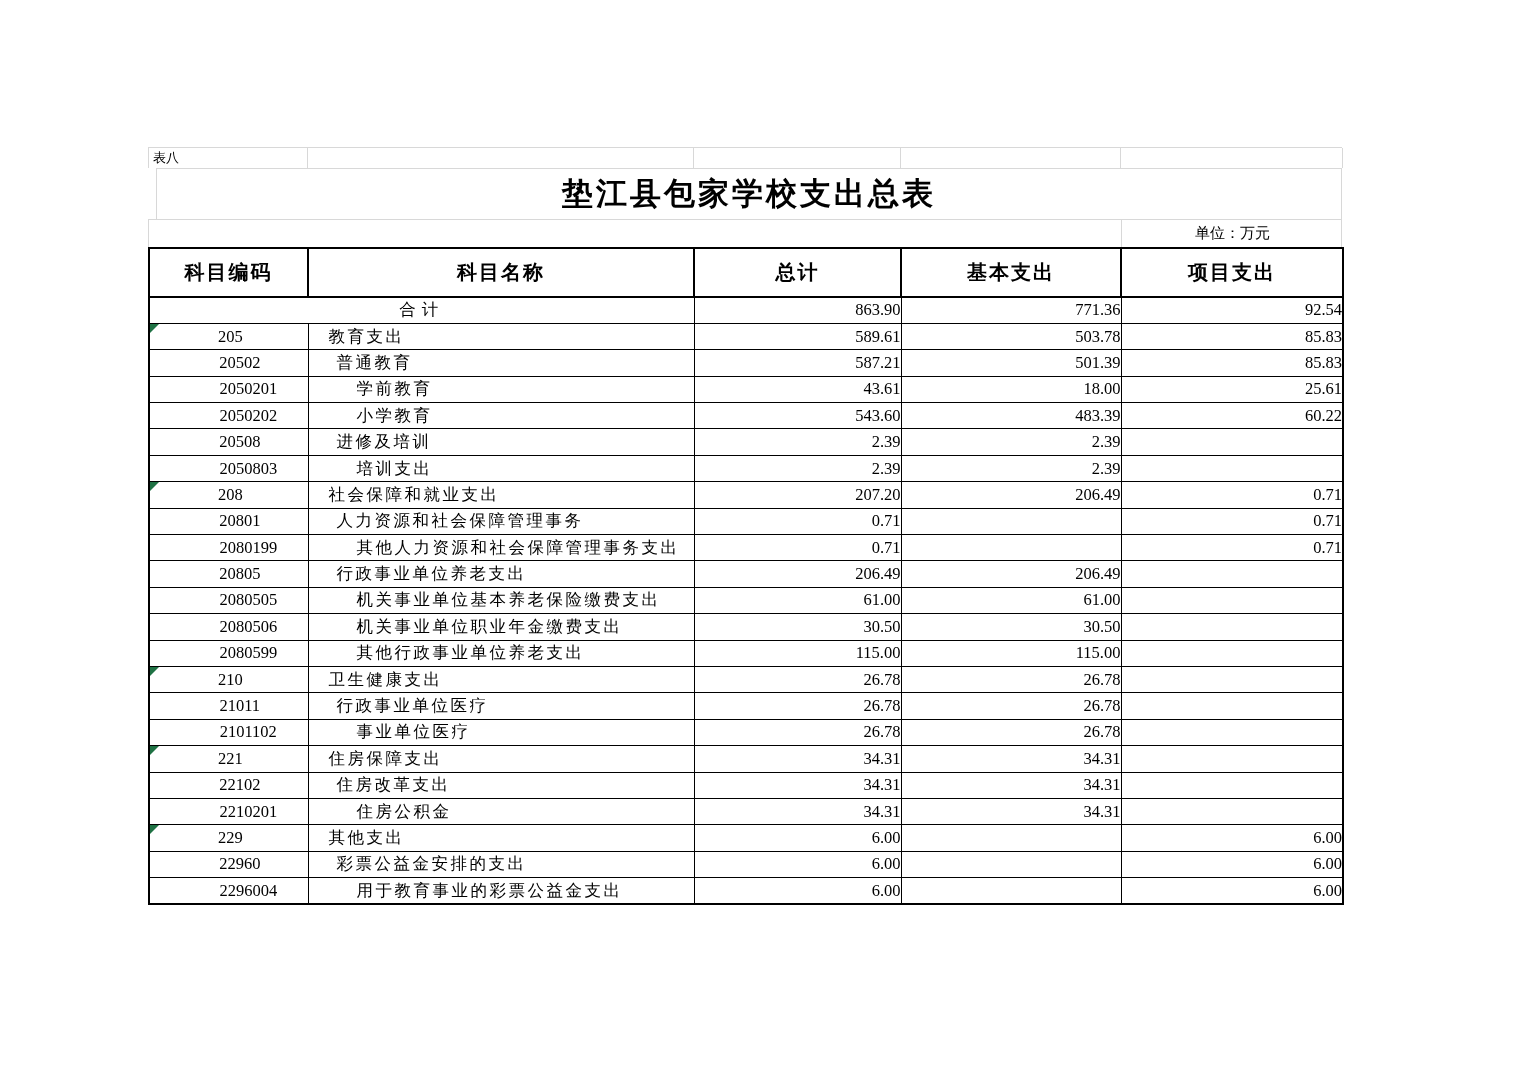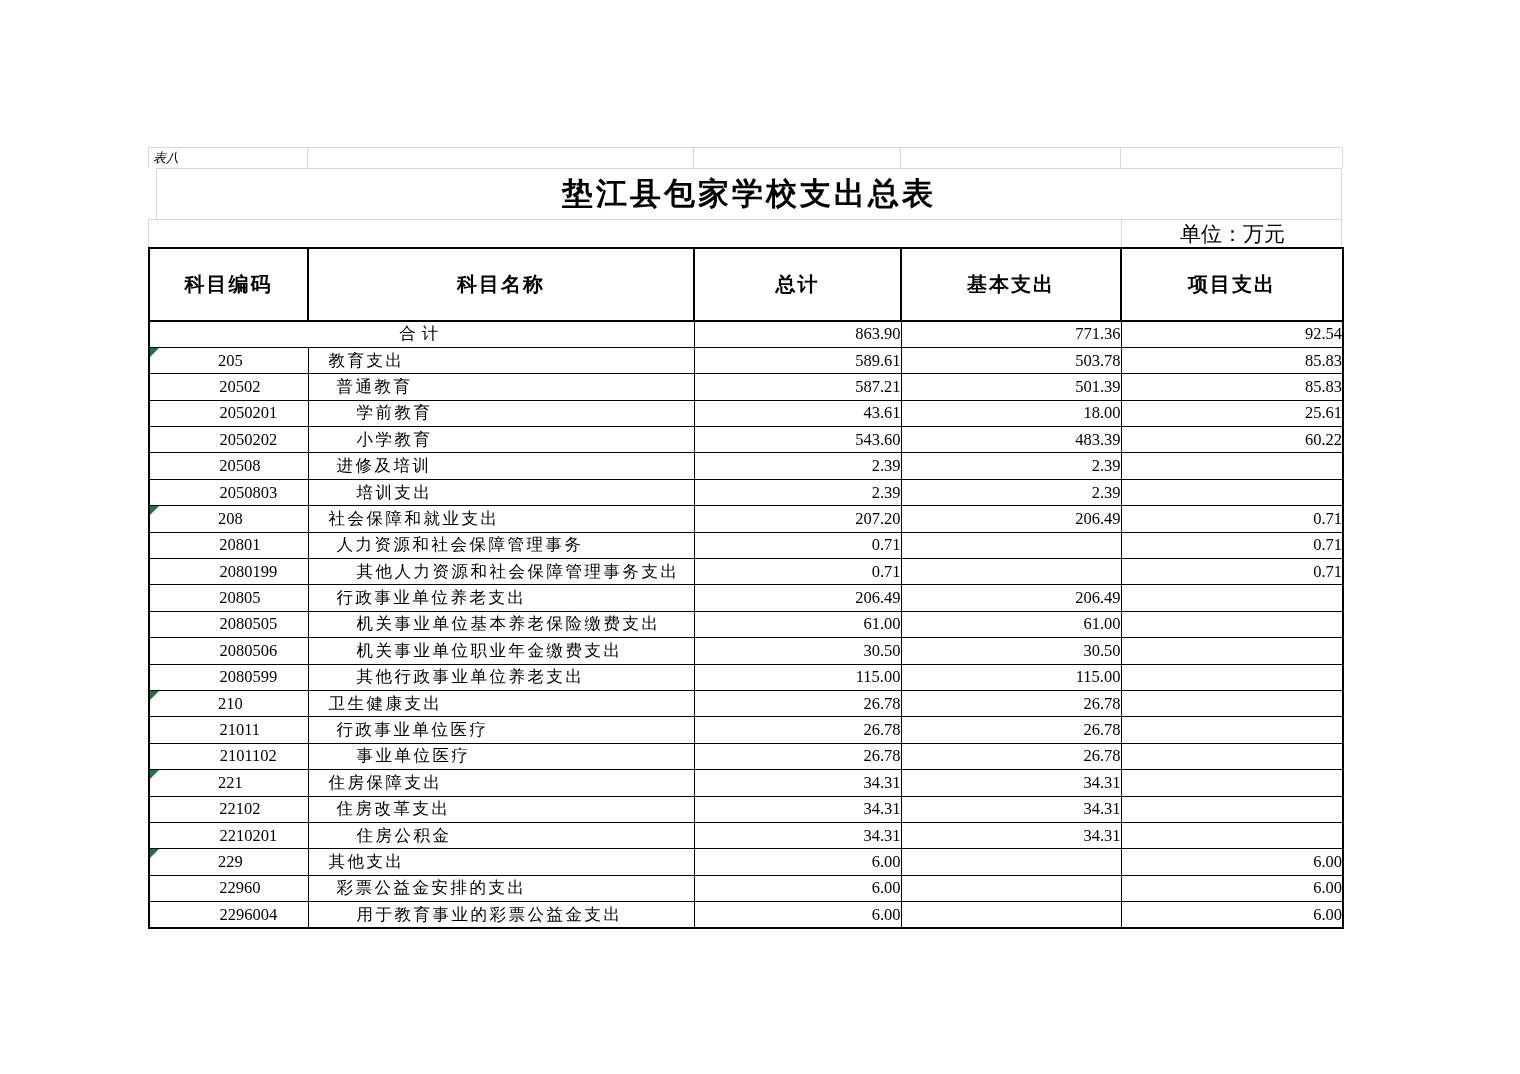--- a/index.html
+++ b/index.html
@@ -26,21 +26,20 @@
     border-left:1px solid var(--grid);
   }
   .grid-row .gcell{
     border-right:1px solid var(--grid);
     height:20px;
     display:flex;align-items:center;
     font-size:13px;
     padding-left:4px;
     box-sizing:border-box;
     overflow:hidden;
-    font-style:italic;
   }
   .title-row{
     height:50px;
     border-top:1px solid var(--grid);
     border-left:1px solid var(--grid);
     border-right:1px solid var(--grid);
     display:flex;align-items:center;justify-content:center;
     font-weight:bold;
     font-size:31px;
     letter-spacing:3px;
@@ -51,38 +50,38 @@
     height:27px;
     border-top:1px solid var(--grid);
     border-left:1px solid var(--grid);
     border-right:1px solid var(--grid);
     position:relative;
   }
   .unit-box{
     position:absolute;left:972px;top:0;width:221px;height:100%;
     border-left:1px solid var(--grid);
     display:flex;align-items:center;justify-content:center;
-    font-size:21px;
+    font-size:15px;
   }
 
   
   table.main{
     border-collapse:collapse;
     width:1194px;
     table-layout:fixed;
     border:2px solid #000;
   }
   table.main th{
     border:2px solid #000;
     height:47px;
     font-family:"Liberation Sans","DejaVu Sans",sans-serif;
     font-size:20px;
     font-weight:bold;
     letter-spacing:2px;
-    padding:12px;
+    padding:0;
     background:#ffffff;
   }
   table.main td{
     border:1px solid #000;
     height:26.4px;
     font-size:16.5px;
     padding:0;
     box-sizing:border-box;
     white-space:nowrap;
     overflow:hidden;

